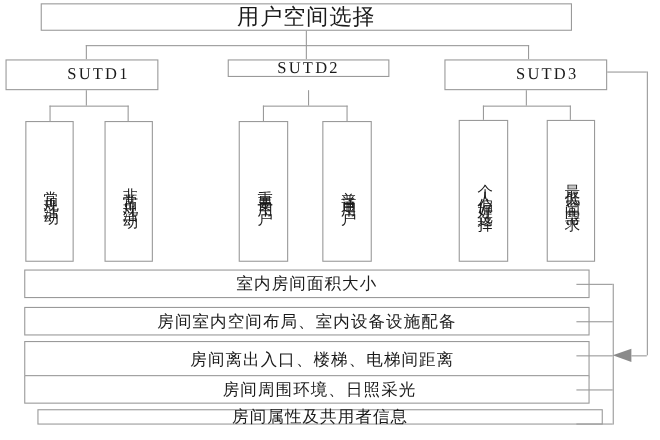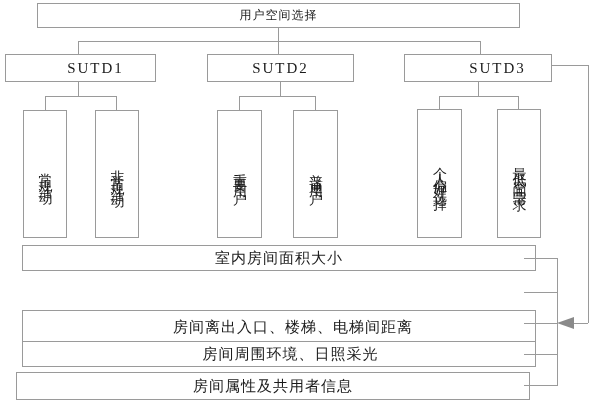--- a/index.html
+++ b/index.html
@@ -21,21 +21,21 @@
   .box{
     position:absolute;
     box-sizing:border-box;
     border:1px solid var(--border);
     background:var(--bg);
     display:flex;
     align-items:center;
     justify-content:center;
     text-align:center;
   }
-  .title-box{font-size:12px;letter-spacing:1px;}
+  .title-box{font-size:20px;letter-spacing:1px;}
   .group-box{font-size:15px;letter-spacing:2px;}
   .row-box{font-size:15px;letter-spacing:1px;margin-left:12px;}
   .leaf-box{
     font-size:14px;
     writing-mode:vertical-rl;
     text-orientation:upright;
     letter-spacing:6px;
     line-height:1;
   }
   .hline,.vline{position:absolute;background:var(--line);}
@@ -54,22 +54,22 @@
 
 <div class="canvas">
 
   <div class="box title-box" style="left:37px;top:3px;width:483px;height:25px;">用户空间选择</div>
 
   <div class="vline" style="left:278px;top:28px;height:26px;"></div>
   <div class="hline" style="left:78px;top:41px;width:403px;"></div>
   <div class="vline" style="left:78px;top:41px;height:13px;"></div>
   <div class="vline" style="left:480px;top:41px;height:13px;"></div>
 
-  <div class="box group-box" style="left:5px;top:54px;width:151px;height:28px;padding-left:30px;">SUTD1</div>
-  <div class="box group-box" style="left:207px;top:54px;width:147px;height:28px;">SUTD2</div>
+  <div class="box group-box" style="left:5px;top:54px;width:139px;height:28px;padding-left:30px;">SUTD1</div>
+  <div class="box group-box" style="left:207px;top:54px;width:147px;height:16px;">SUTD2</div>
   <div class="box group-box" style="left:404px;top:54px;width:148px;height:28px;padding-left:39px;">SUTD3</div>
 
   <div class="vline" style="left:78px;top:82px;height:14px;"></div>
   <div class="hline" style="left:45px;top:96px;width:72px;"></div>
   <div class="vline" style="left:45px;top:96px;height:14px;"></div>
   <div class="vline" style="left:116px;top:96px;height:14px;"></div>
 
   <div class="vline" style="left:280px;top:82px;height:14px;"></div>
   <div class="hline" style="left:239px;top:96px;width:77px;"></div>
   <div class="vline" style="left:239px;top:96px;height:14px;"></div>
@@ -81,23 +81,24 @@
   <div class="vline" style="left:518px;top:96px;height:13px;"></div>
 
   <div class="box leaf-box" style="left:23px;top:110px;width:44px;height:128px;">常规活动</div>
   <div class="box leaf-box" style="left:95px;top:110px;width:44px;height:128px;">非常规活动</div>
   <div class="box leaf-box" style="left:217px;top:110px;width:45px;height:128px;">重要用户</div>
   <div class="box leaf-box" style="left:293px;top:110px;width:45px;height:128px;">普通用户</div>
   <div class="box leaf-box" style="left:417px;top:109px;width:45px;height:129px;">个人偏好选择</div>
   <div class="box leaf-box" style="left:497px;top:109px;width:44px;height:129px;">最低空间需求</div>
 
   <div class="box row-box" style="left:10px;top:245px;width:514px;height:26px;">室内房间面积大小</div>
+  <div class="box row-box" style="left:10px;top:279px;width:514px;height:26px;">房间室内空间布局、室内设备设施配备</div>
   <div class="box row-box" style="left:10px;top:310px;width:514px;height:34px;padding-left:28px;">房间离出入口、楼梯、电梯间距离</div>
   <div class="box row-box" style="left:10px;top:341px;width:514px;height:26px;padding-left:23px;">房间周围环境、日照采光</div>
-  <div class="box row-box" style="left:4px;top:372px;width:514px;height:28px;text-align:center;">房间属性及共用者信息</div>
+  <div class="box row-box" style="left:22px;top:372px;width:514px;height:14px;text-align:center;">房间属性及共用者信息</div>
 
   <div class="hline" style="left:524px;top:258px;width:33px;"></div>
   <div class="hline" style="left:524px;top:292px;width:33px;"></div>
   <div class="hline" style="left:524px;top:323px;width:33px;"></div>
   <div class="hline" style="left:524px;top:354px;width:33px;"></div>
   <div class="hline" style="left:524px;top:385px;width:33px;"></div>
   <div class="vline" style="left:557px;top:258px;height:128px;"></div>
 
   <div class="hline" style="left:552px;top:65px;width:36px;"></div>
   <div class="vline" style="left:588px;top:65px;height:258px;"></div>

